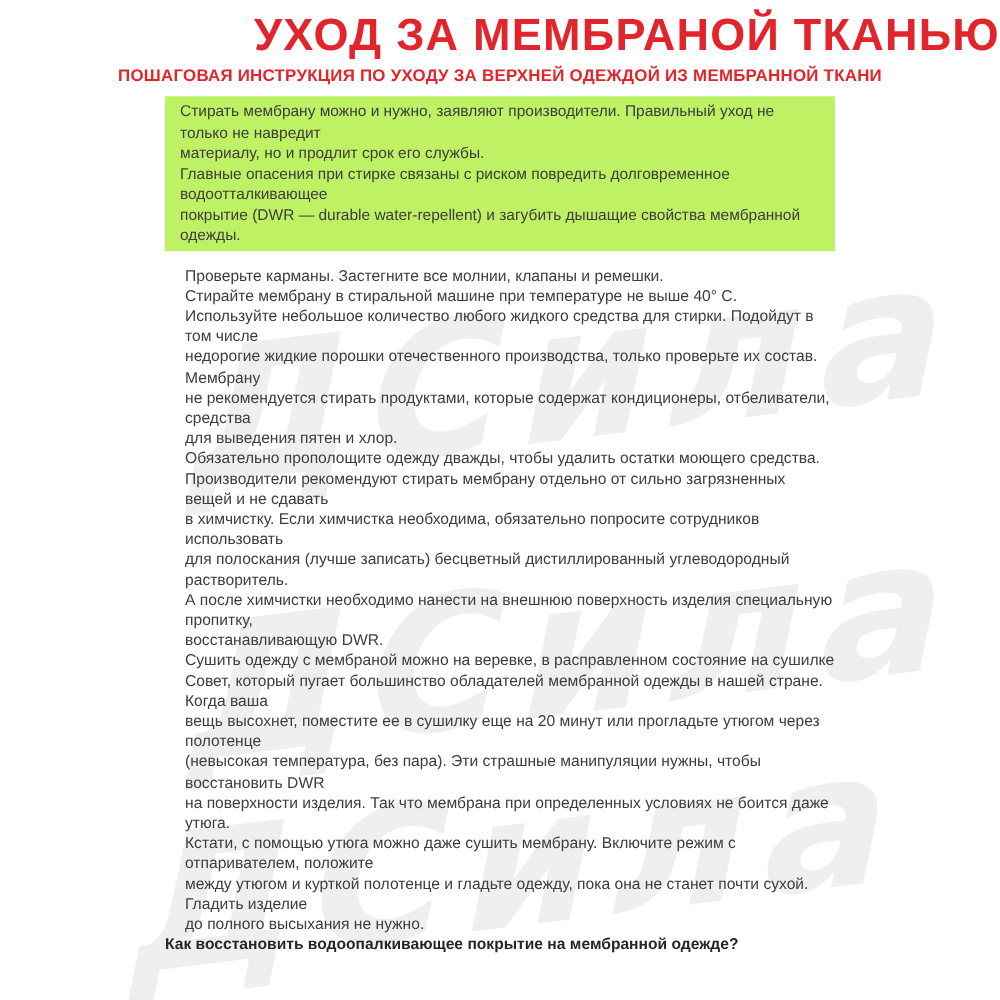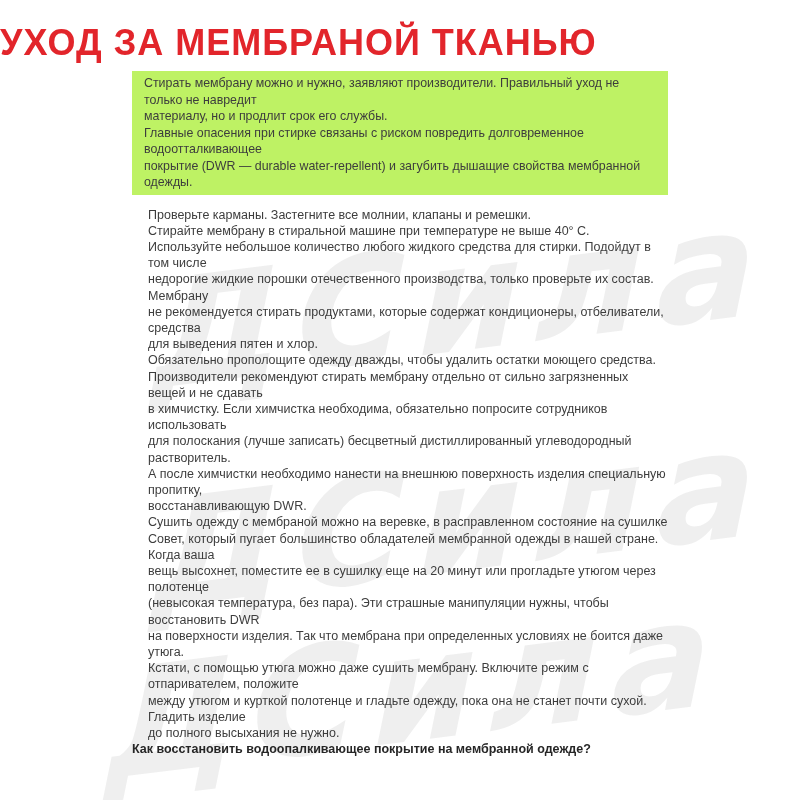--- a/index.html
+++ b/index.html
@@ -36,22 +36,22 @@
   .wm2 { left: 150px; top: 445px; }
   .wm3 { left: 105px; top: 615px; }
 
   
   .content-layer {
     position: relative;
     z-index: 1;
   }
   .page-title {
     margin: 0;
-    padding-top: 23px;
-    text-align: left;
+    padding-top: 8px;
+    text-align: right;
     color: #e2252b;
     font-size: 36px;
     line-height: 40px;
     font-weight: bold;
     letter-spacing: 1px;
   }
   .page-subtitle {
     margin: 0;
     margin-top: 5px;
     text-align: center;
@@ -94,20 +94,21 @@
 
 <div class="page">
 
   <div class="watermark wm1">ДСила</div>
   <div class="watermark wm2">ДСила</div>
   <div class="watermark wm3">ДСила</div>
 
   <div class="content-layer">
 
     <h1 class="page-title">УХОД ЗА МЕМБРАНОЙ ТКАНЬЮ</h1>
+    <div class="page-subtitle">ПОШАГОВАЯ ИНСТРУКЦИЯ ПО УХОДУ ЗА ВЕРХНЕЙ ОДЕЖДОЙ ИЗ МЕМБРАННОЙ ТКАНИ</div>
 
     <div class="intro-box">Стирать мембрану можно и нужно, заявляют производители. Правильный уход не только не навредит
 материалу, но и продлит срок его службы.
 Главные опасения при стирке связаны с риском повредить долговременное водоотталкивающее
 покрытие (DWR — durable water-repellent) и загубить дышащие свойства мембранной одежды.</div>
 
     <div class="content">
 
       <div class="section">
         <div class="section-body">Проверьте карманы. Застегните все молнии, клапаны и ремешки.

